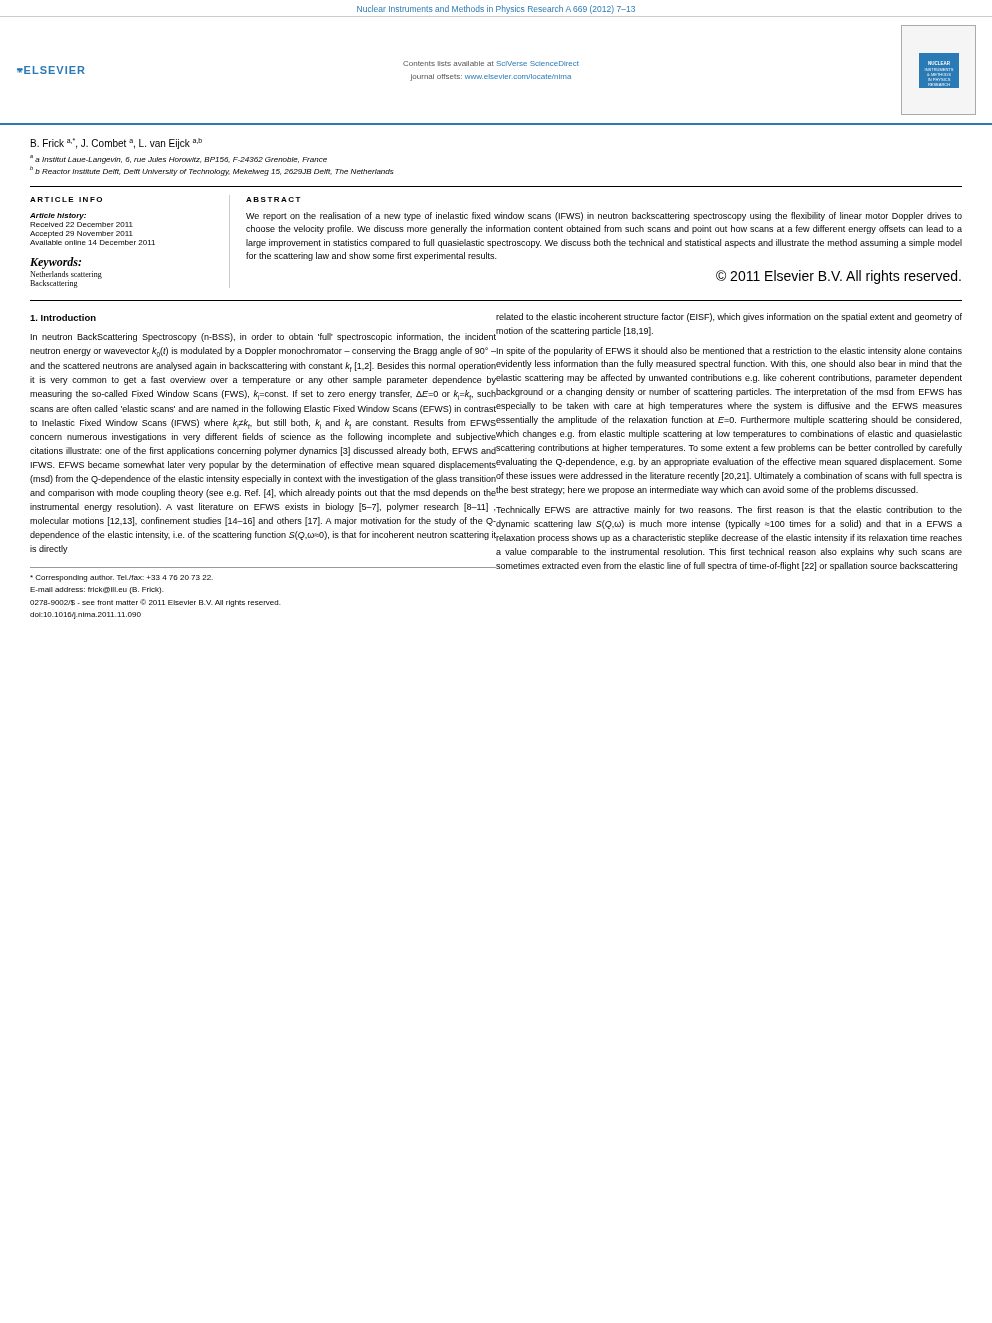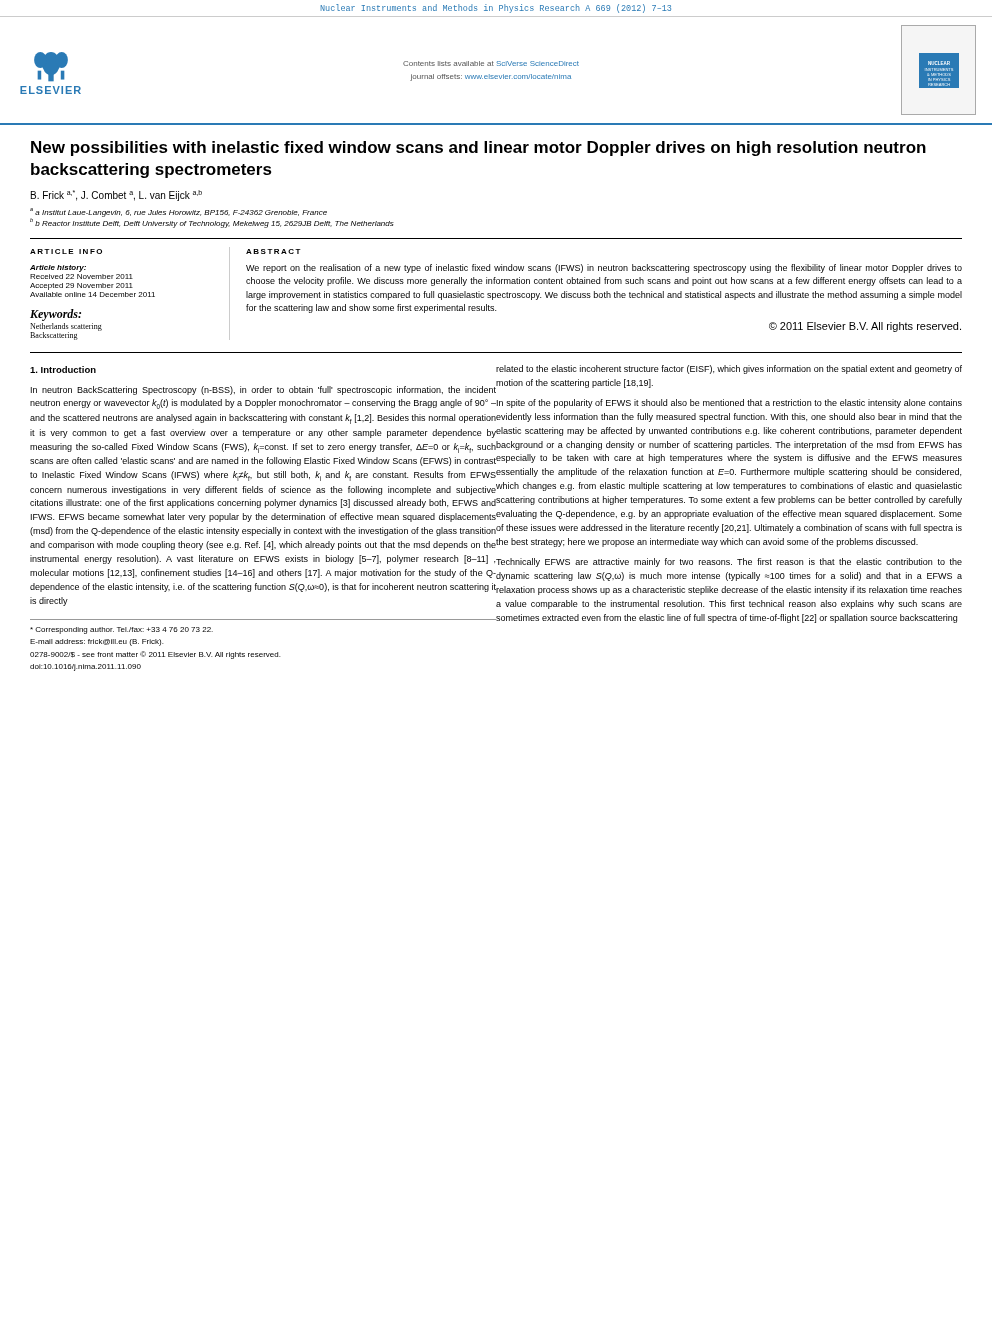--- a/index.html
+++ b/index.html
@@ -11,21 +11,21 @@
       width: 992px;
       min-height: 1323px;
     }
 
     
     .top-bar {
       background: #fff;
       text-align: center;
       padding: 4px 16px 2px;
       font-size: 8.5px;
-      font-family: Liberation Mono, monospace;
+      font-family: Liberation Sans, sans-serif;
       color: #2a7ab5;
       border-bottom: 1px solid #ccc;
     }
 
     
     .journal-header {
       display: flex;
       align-items: center;
       padding: 8px 16px;
       border-bottom: 2px solid #2a7ab5;
@@ -169,21 +169,21 @@
       display: block;
     }
 
     .abstract-text {
       font-size: 9px;
       line-height: 1.5;
       text-align: justify;
       font-family: Arial, sans-serif;
     }
     .copyright-line {
-      font-size: 11px;
+      font-size: 14px;
       text-align: right;
       margin-top: 4px;
       font-family: Arial, sans-serif;
     }
 
     
     .body-two-col {
       display: flex;
       border-top: 1px solid #000;
       padding-top: 10px;
@@ -212,21 +212,21 @@
       border-top: 1px solid #999;
       margin-top: 10px;
       padding-top: 4px;
       font-size: 8px;
       font-family: Arial, sans-serif;
     }
 
     
     .elsevier-logo-img {
       display: flex;
-      flex-direction: column;
+      flex-direction: row;
       align-items: center;
     }
     .elsevier-logo-img .tree-svg {
       width: 50px;
       height: 40px;
     }
     .elsevier-wordmark {
       font-family: Arial, sans-serif;
       font-size: 11px;
       font-weight: bold;
@@ -293,41 +293,40 @@
         <text x="20" y="23" text-anchor="middle" fill="white" font-size="4" font-family="Arial">&amp; METHODS</text>
         <text x="20" y="28" text-anchor="middle" fill="white" font-size="4" font-family="Arial">IN PHYSICS</text>
         <text x="20" y="33" text-anchor="middle" fill="white" font-size="4" font-family="Arial">RESEARCH</text>
       </svg>
     </div>
   </div>
 </div>
 
 <div class="article-content">
 
-  <div class="article-title">New possibilities with inelastic fixed window scans and linear motor Doppler drives on high resolution neutron backscattering spectrometers</div>
 
   <div class="authors">
     B. Frick <sup>a,*</sup>, J. Combet <sup>a</sup>, L. van Eijck <sup>a,b</sup>
   </div>
 
   <div class="affiliations">
     <span class="aff-line">
       <sup>a</sup> <span>a Institut Laue-Langevin, 6, rue Jules Horowitz, BP156, F-24362 Grenoble, France</span>
     </span>
     <span class="aff-line">
       <sup>b</sup> <span>b Reactor Institute Delft, Delft University of Technology, Mekelweg 15, 2629JB Delft, The Netherlands</span>
     </span>
   </div>
 
   <div class="two-col">
     <div class="col-left">
       <div class="section-heading">Article Info</div>
       <div class="article-info-block">
         <span class="info-label">Article history:</span>
-        <span class="info-date">Received 22 November 2011</span>
+        <span class="info-date">Received 22 December 2011</span>
         <span class="info-date">Accepted 29 November 2011</span>
         <span class="info-date">Available online 14 December 2011</span>
       </div>
       <div class="keywords-block">
         <span class="kw-label">Keywords:</span>
         <span class="kw-items">Netherlands scattering</span>
         <span class="kw-items">Backscattering</span>
       </div>
     </div>
     <div class="col-right">

